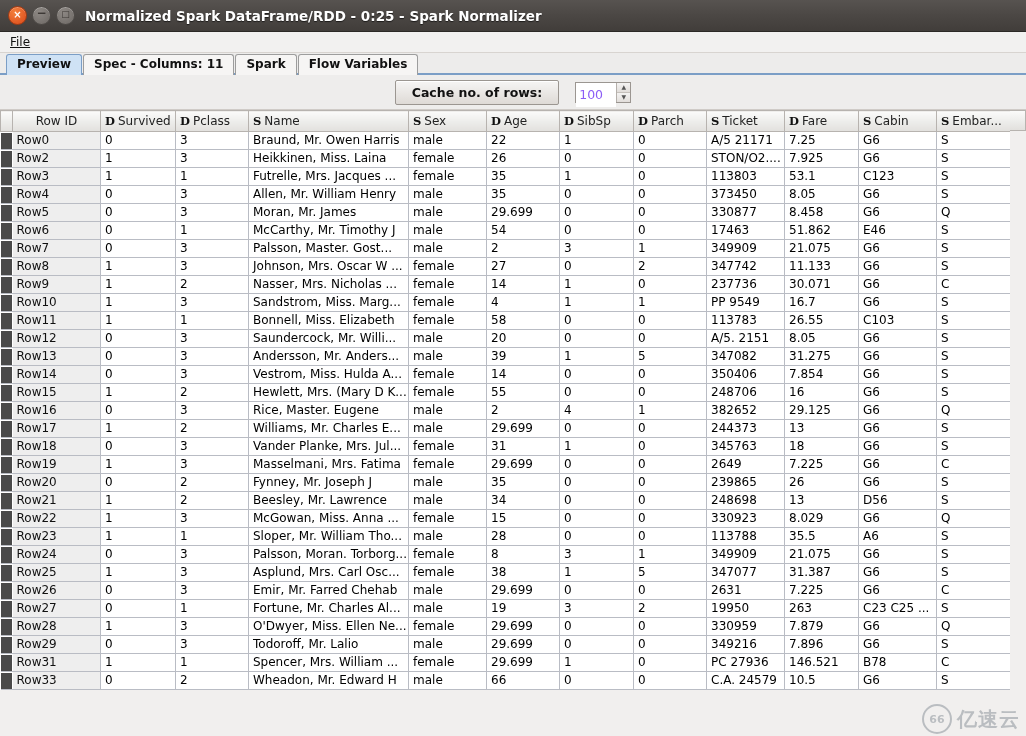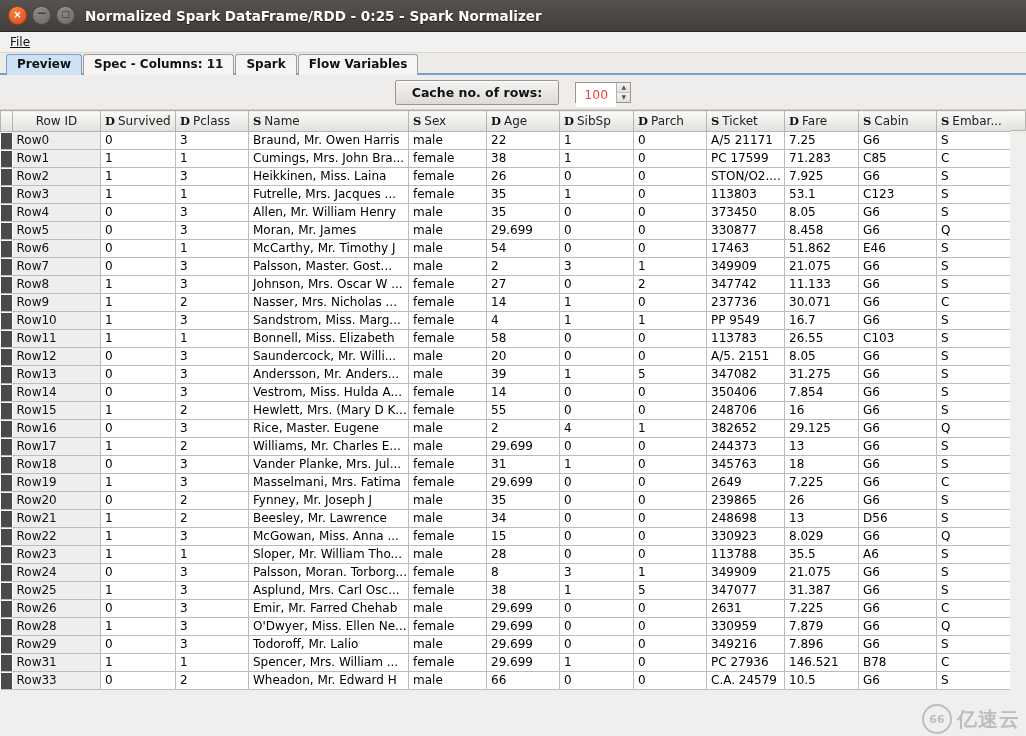--- a/index.html
+++ b/index.html
@@ -66,21 +66,21 @@
     font-size:12.5px;font-weight:bold;color:#111;
     background:linear-gradient(to bottom,#f6f5f4,#dedad6);
     border:1px solid #9b9691;border-radius:2px;
     padding:4px 16px;white-space:nowrap;cursor:default;
     box-shadow:inset 0 1px 0 #fff;
   }
   .spinner{display:flex;align-items:stretch;border:1px solid #9b9691;background:#fff;height:19px;}
   .spinner input{
     border:none;outline:none;width:34px;padding:12px 3px;
     font-family:"DejaVu Sans","Liberation Sans",sans-serif;font-size:12.5px;
-    text-align:center;background:#fff;color:#ef4444;
+    text-align:left;background:#fff;color:#8b5cf6;
   }
   .spin-arrows{display:flex;flex-direction:column;width:13px;border-left:1px solid #b5b0ab;}
   .spin-arrows div{
     flex:1;display:flex;align-items:center;justify-content:center;
     background:linear-gradient(to bottom,#f4f3f2,#e2dedb);font-size:6px;color:#555;line-height:1;
   }
   .spin-arrows div:first-child{border-bottom:1px solid #c6c1bc;}
 
   
   .tablewrap{flex:1 1 auto;position:relative;background:#f1efee;overflow:hidden;}
@@ -229,37 +229,20 @@
             <td>0</td>
             <td>A/5 21171</td>
             <td>7.25</td>
             <td>G6</td>
             <td>S</td>
           </tr>
           <tr>
             <td class="swatch">
               <div style="background: rgb(74, 74, 74);"></div>
             </td>
-            <td class="rowid">Row1</td>
-            <td>1</td>
-            <td>1</td>
-            <td>Cumings, Mrs. John Bra...</td>
-            <td>female</td>
-            <td>38</td>
-            <td>1</td>
-            <td>0</td>
-            <td>PC 17599</td>
-            <td>71.283</td>
-            <td>C85</td>
-            <td>C</td>
-          </tr>
-          <tr>
-            <td class="swatch">
-              <div style="background: rgb(74, 74, 74);"></div>
-            </td>
             <td class="rowid">Row2</td>
             <td>1</td>
             <td>3</td>
             <td>Heikkinen, Miss. Laina</td>
             <td>female</td>
             <td>26</td>
             <td>0</td>
             <td>0</td>
             <td>STON/O2....</td>
             <td>7.925</td>
@@ -666,20 +649,37 @@
             <td>3</td>
             <td>Emir, Mr. Farred Chehab</td>
             <td>male</td>
             <td>29.699</td>
             <td>0</td>
             <td>0</td>
             <td>2631</td>
             <td>7.225</td>
             <td>G6</td>
             <td>C</td>
+          </tr>
+          <tr>
+            <td class="swatch">
+              <div style="background: rgb(74, 74, 74);"></div>
+            </td>
+            <td class="rowid">Row27</td>
+            <td>0</td>
+            <td>1</td>
+            <td>Fortune, Mr. Charles Al...</td>
+            <td>male</td>
+            <td>19</td>
+            <td>3</td>
+            <td>2</td>
+            <td>19950</td>
+            <td>263</td>
+            <td>C23 C25 ...</td>
+            <td>S</td>
           </tr>
           <tr>
             <td class="swatch">
               <div style="background: rgb(74, 74, 74);"></div>
             </td>
             <td class="rowid">Row28</td>
             <td>1</td>
             <td>3</td>
             <td>O'Dwyer, Miss. Ellen Ne...</td>
             <td>female</td>

